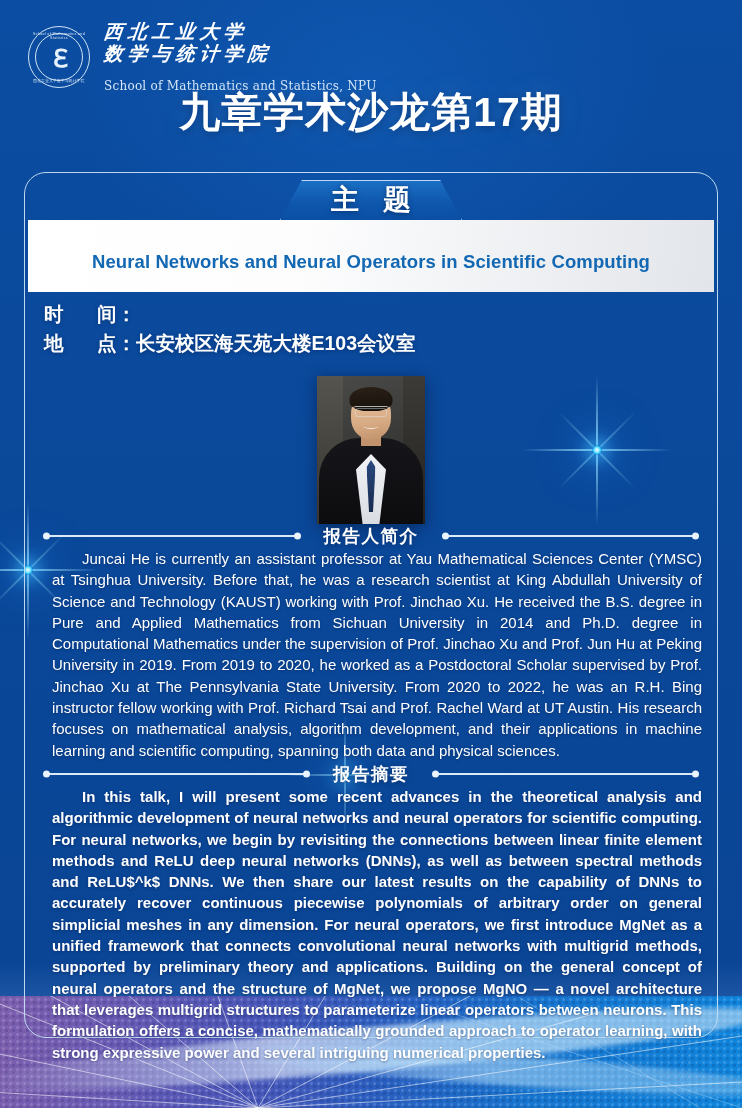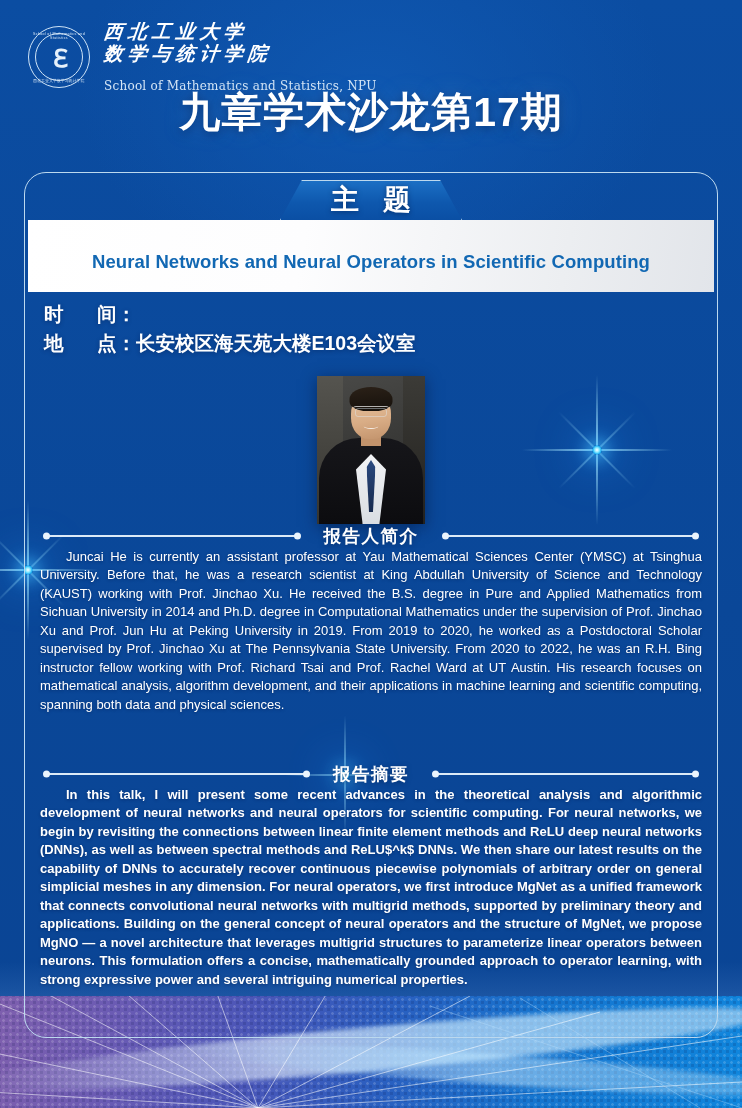--- a/index.html
+++ b/index.html
@@ -157,22 +157,22 @@
   .sec .rule.l:before { left:-1px; }
   .sec .rule.r:after  { right:-1px; }
   .sec .h { color:#ffffff; font-size:17.5px; font-weight:700; letter-spacing:1.5px; white-space:nowrap;
             text-shadow:0 1px 5px rgba(0,25,70,.5); }
 
   #sec-bio { top:524px; }
   #sec-abs { top:762px; }
 
   
   .para {
-    position:absolute; z-index:5; left:40px; right:40px; color:#ffffff;
-    font-size:13px; line-height:1.42; text-indent:2em; text-align:justify;
+    position:absolute; z-index:5; left:52px; right:40px; color:#ffffff;
+    font-size:15px; line-height:1.42; text-indent:2em; text-align:justify;
     text-shadow:0 1px 3px rgba(0,25,70,.45);
   }
   #bio-text { top:548px; }
   #abs-text { top:786px;font-weight:bold; }
 
   
   .bottom-art { position:absolute; left:0; right:0; bottom:0; height:112px; z-index:2; overflow:hidden; }
   .bottom-art .base {
     position:absolute; inset:0;
     background:linear-gradient(100deg,#7e5fae 0%,#6a5bb4 16%,#4a56b8 34%,#2a5fc0 52%,#1675cf 72%,#0f86dd 100%);

